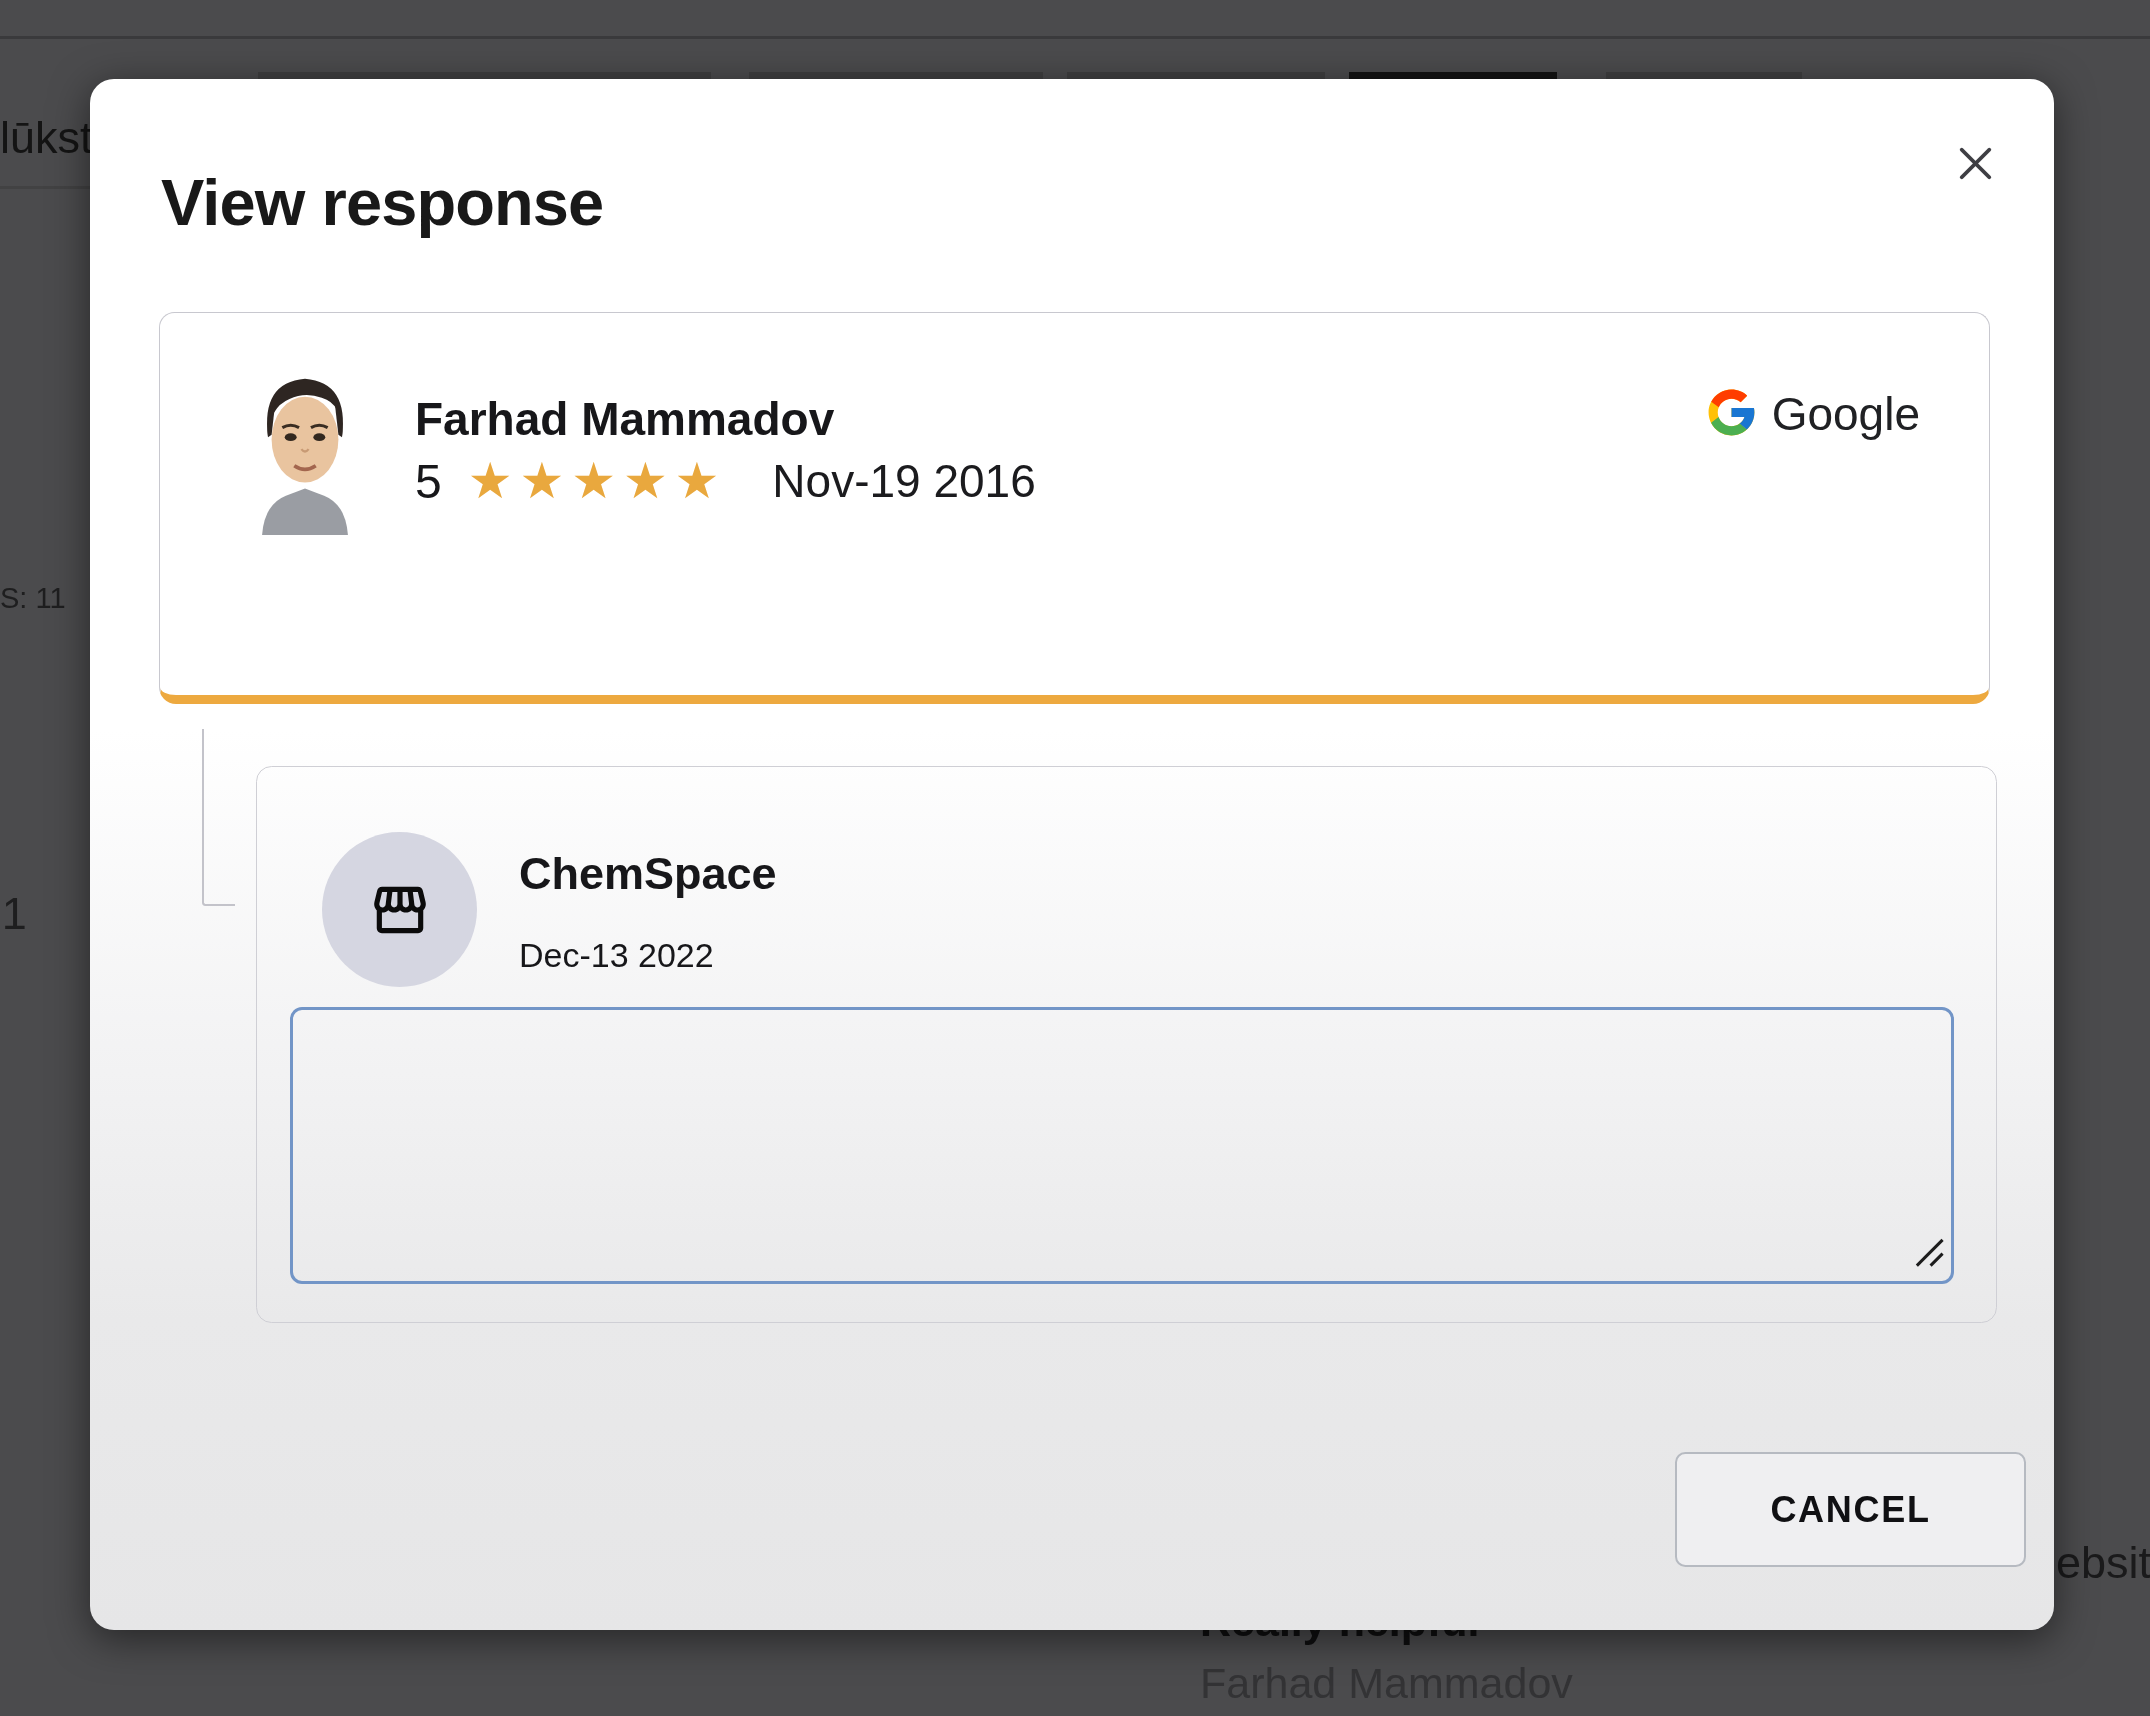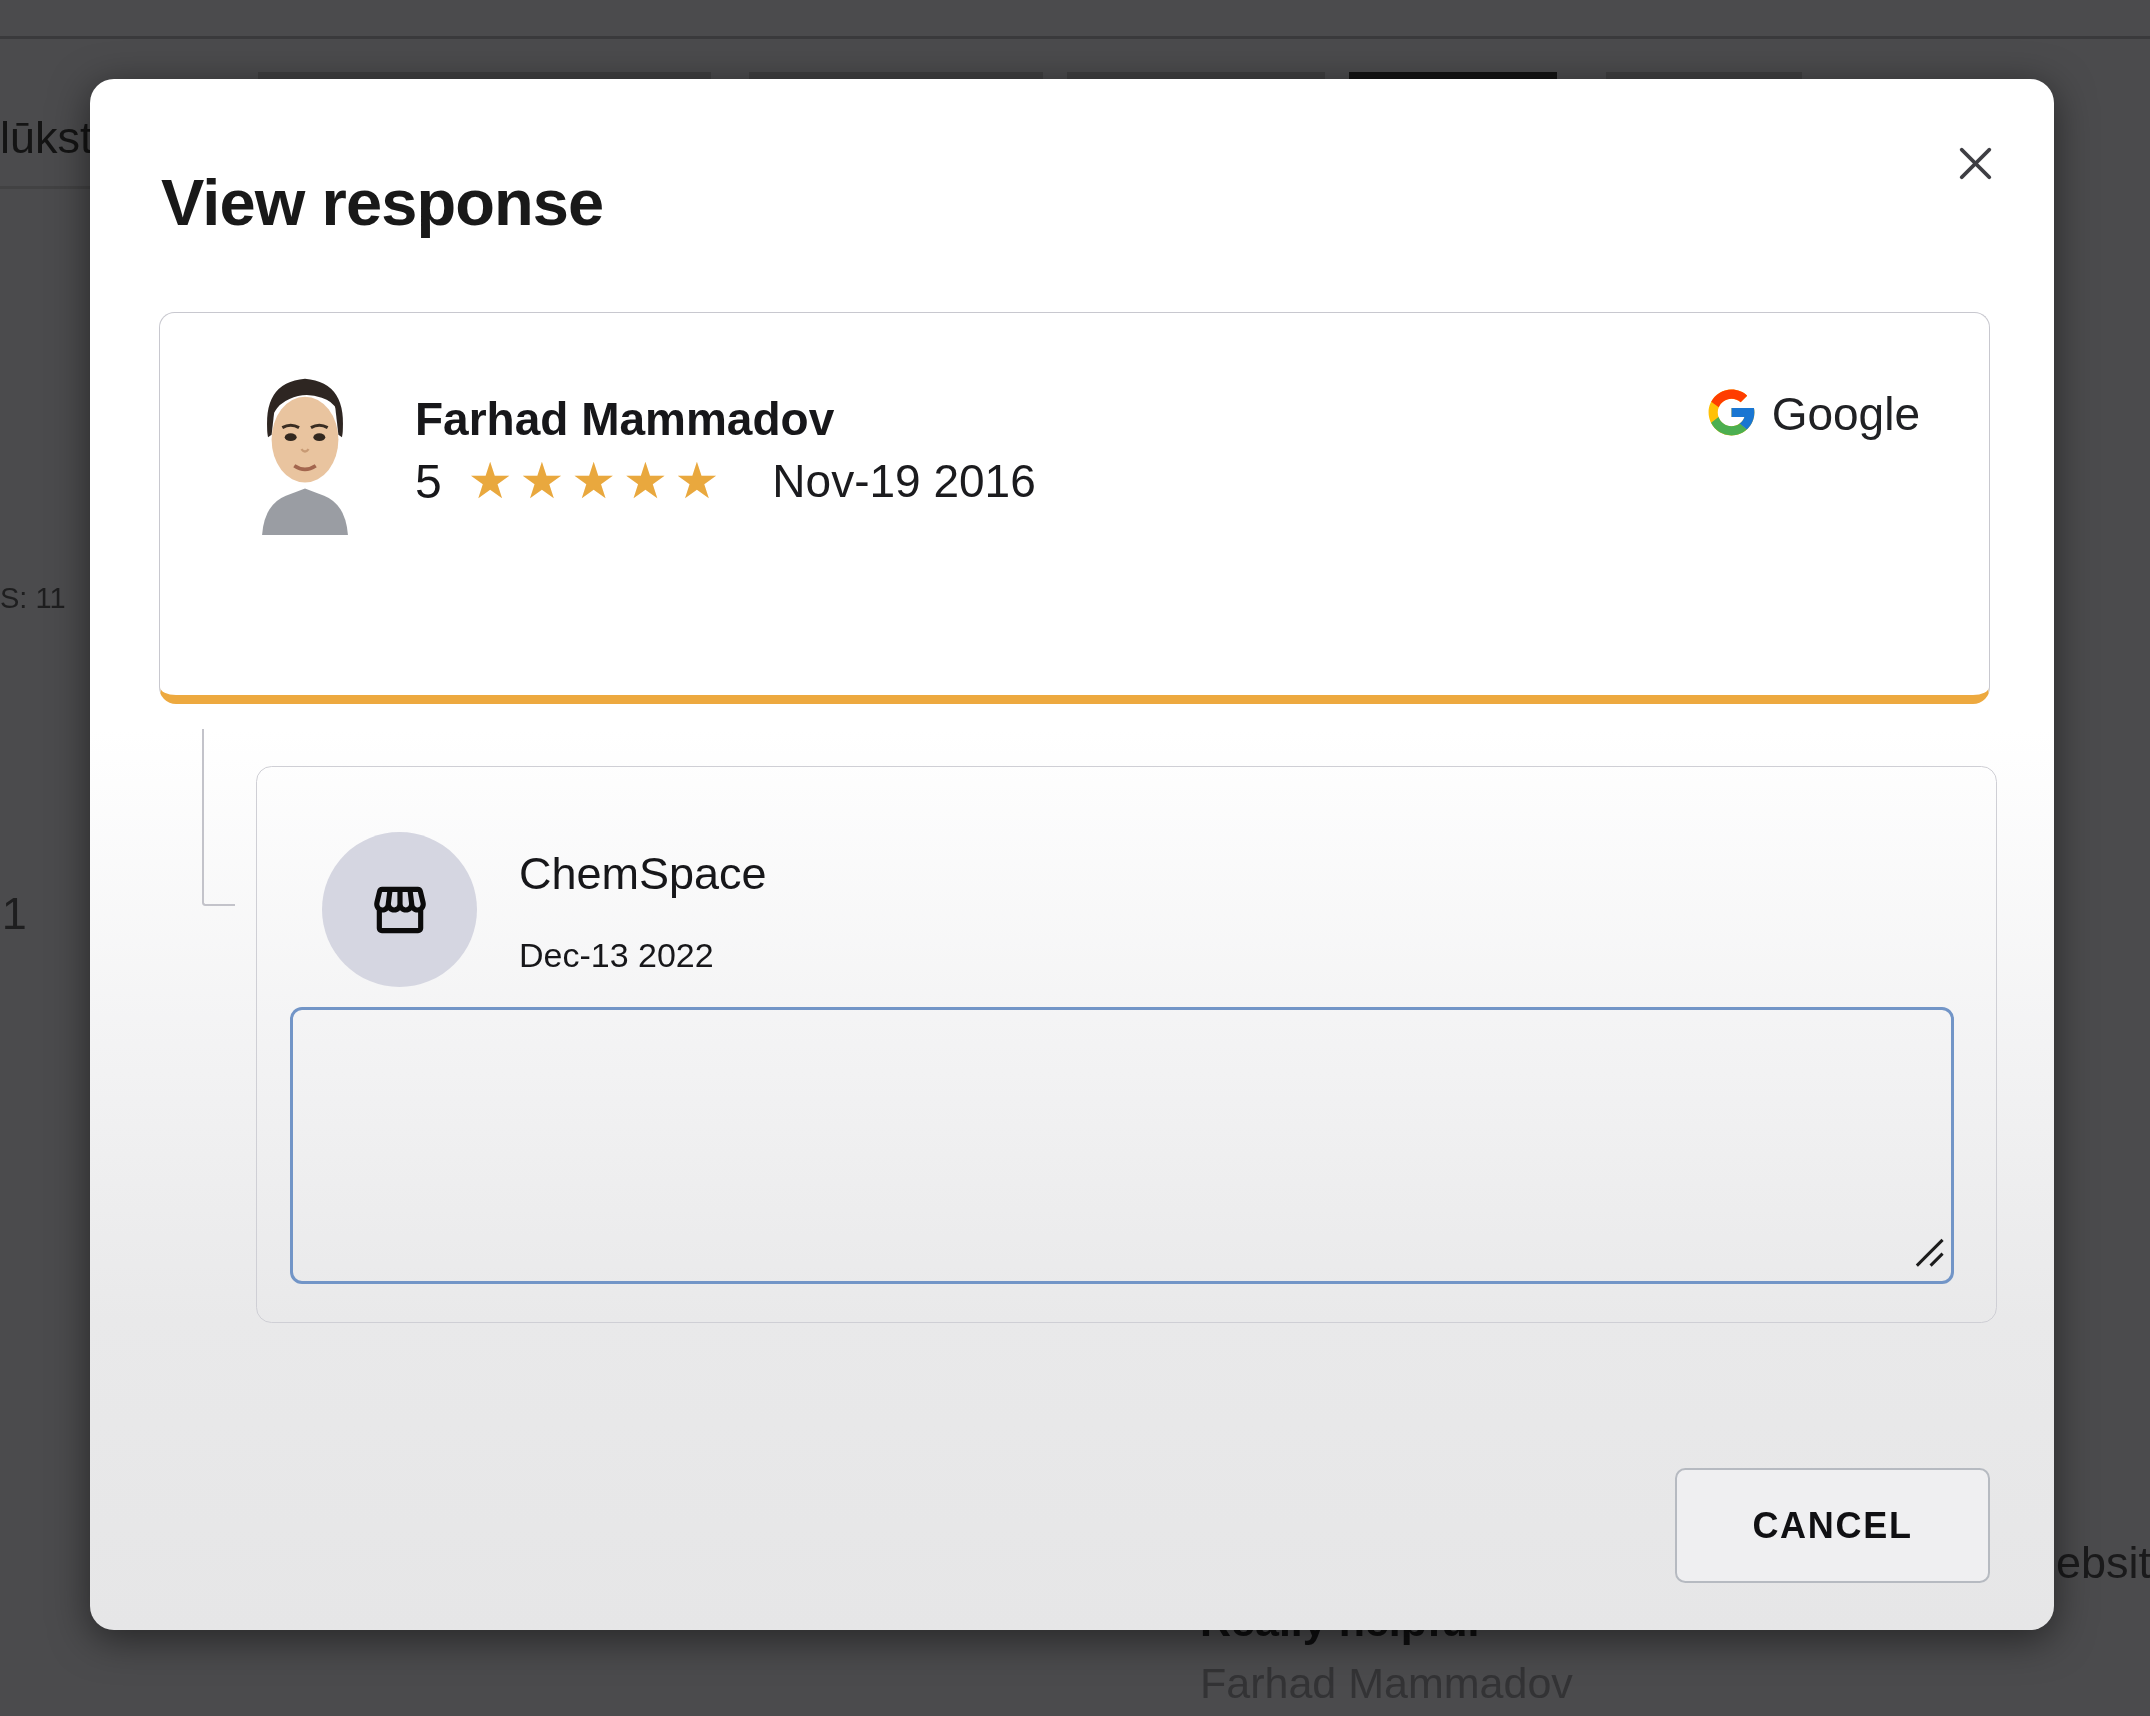--- a/index.html
+++ b/index.html
@@ -90,45 +90,44 @@
     border:1.7px solid #cfcfd5; border-radius:15.5px; background:transparent;
   }
   .biz-avatar {
     position:absolute; left:65px; top:65px; width:155px; height:155px;
     border-radius:50%; background:#d5d6e1;
     display:flex; align-items:center; justify-content:center;
   }
   .biz-avatar svg { width:62px; height:62px; margin-top:3.4px; }
   .biz-name {
     position:absolute; left:262px; top:81px;
-    font-size:45px; font-weight:400; color:#17171a;
+    font-size:45px; font-weight:700; color:#17171a;
   }
   .biz-date {
     position:absolute; left:262px; top:169px;
     font-size:34px; color:#17171a;
   }
   .reply-textarea {
     position:absolute; left:33px; top:240px; width:1664px; height:277px;
     border:3.4px solid #7295c7; border-radius:12px;
     background:transparent; resize:none; outline:none;
     font-family:"Liberation Sans", sans-serif; font-size:41px; padding:20.6px 26px;
   }
   .resize-handle {
     position:absolute; right:50px; bottom:53px; width:36px; height:36px;
     pointer-events:auto;
   }
 
   
   .cancel-btn {
-    position:absolute; left:1585px; top:1373px; width:315px; height:115px;
+    position:absolute; left:1585px; top:1373px; width:351px; height:115px;
     background:#efeff1; border:2.6px solid #b6bac1; border-radius:10.3px;
     font-family:"Liberation Sans", sans-serif;
     font-size:36px; font-weight:700; letter-spacing:1.7px; color:#101013;
     cursor:pointer;
-    margin-top:16px;
   }
 </style>
 </head>
 <body>
 
 <div class="bg-line-top"></div>
 <div class="bg-line-left"></div>
 <div class="bg-blob b1"></div>
 <div class="bg-blob b2"></div>
 <div class="bg-blob b3"></div>

